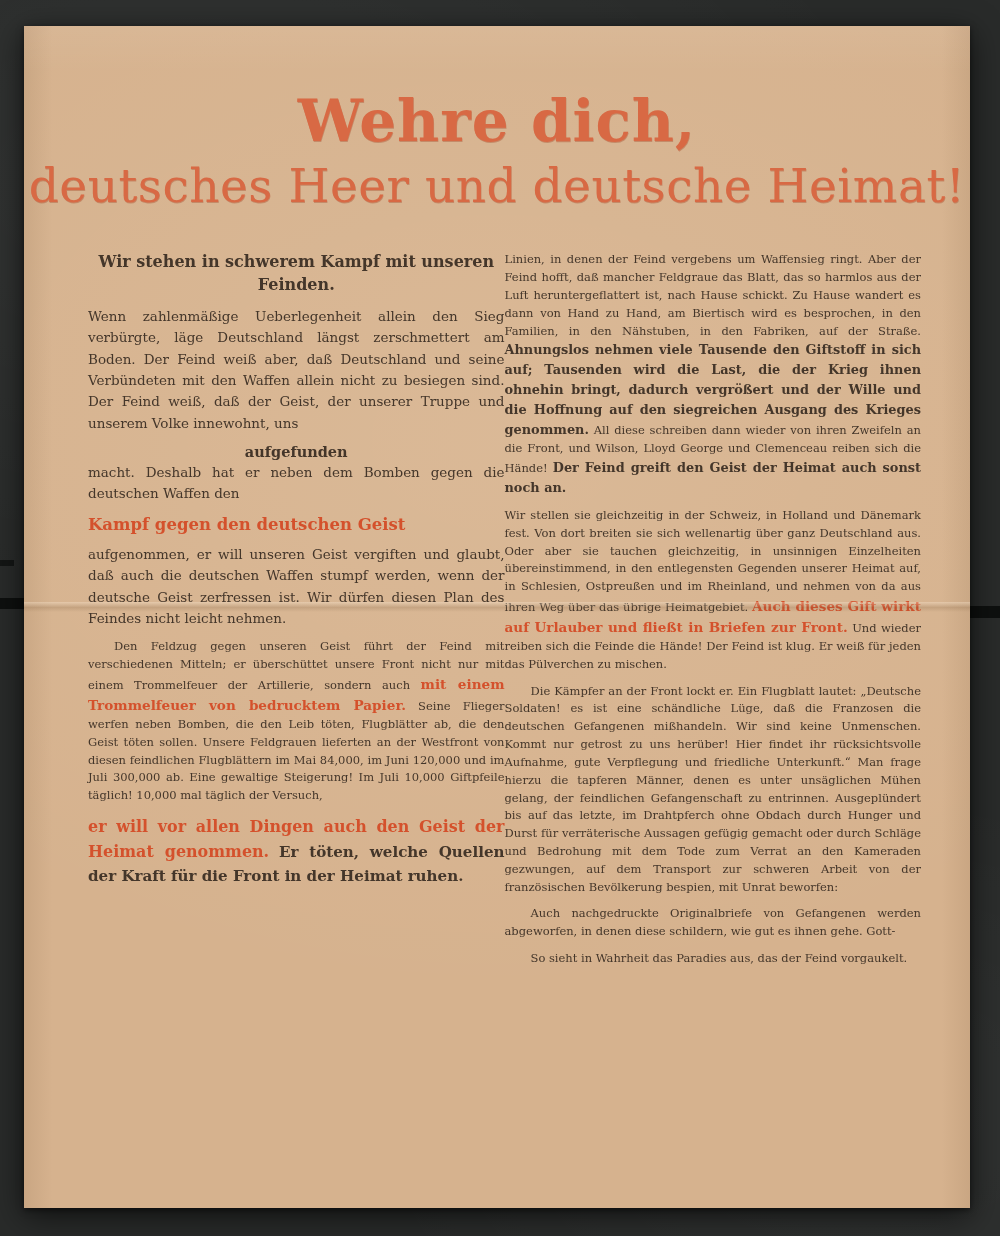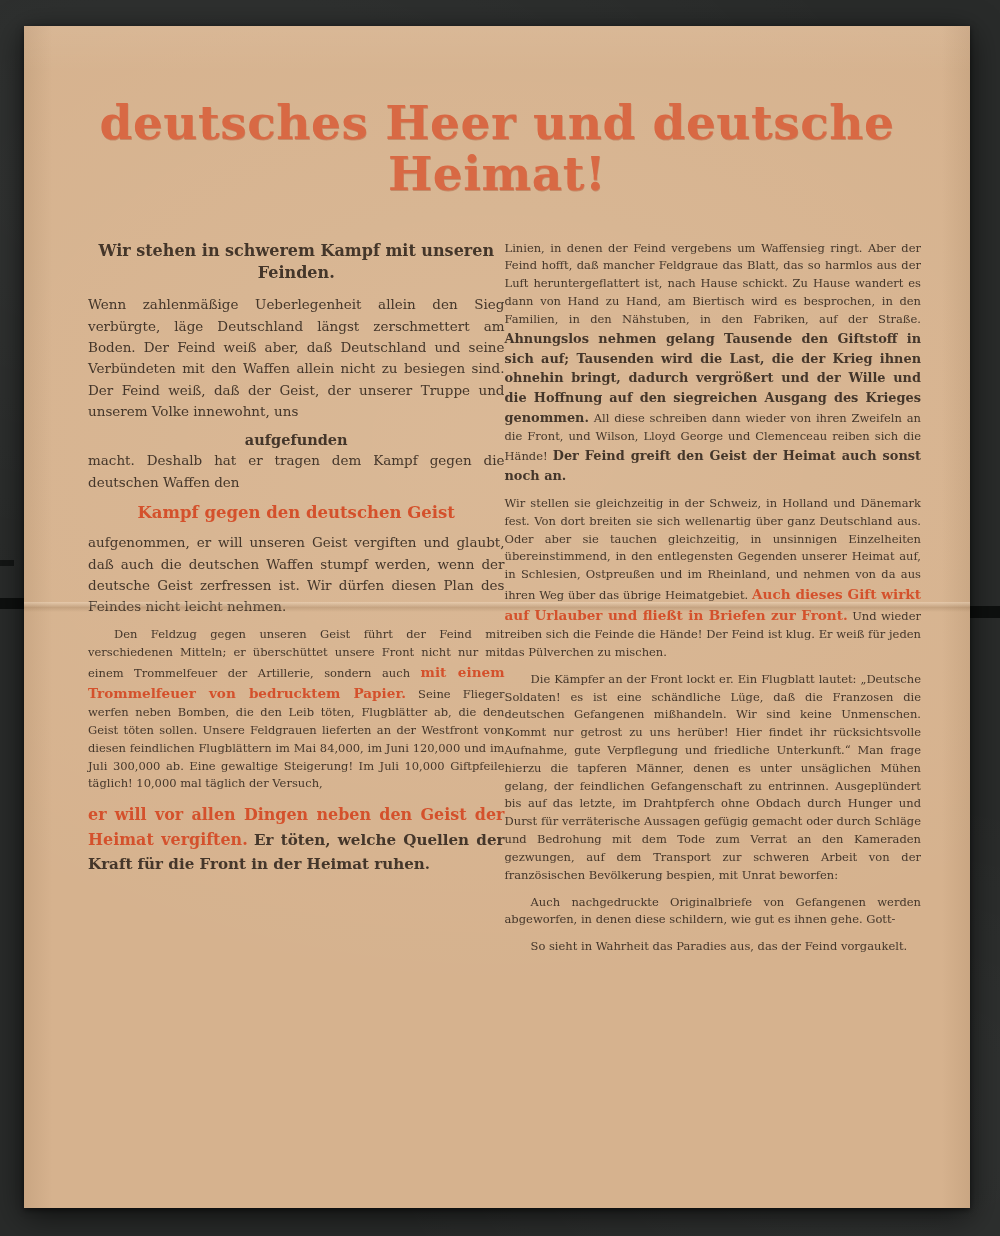--- a/index.html
+++ b/index.html
@@ -25,74 +25,75 @@
     box-shadow:0 8px 30px rgba(0,0,0,.6), 0 2px 6px rgba(0,0,0,.5);
     box-sizing:border-box;
   }
   .fold{
     position:absolute;left:0;top:576px;width:100%;height:10px;pointer-events:none;
     background:linear-gradient(180deg, rgba(255,240,220,.35) 0%, rgba(110,80,50,.18) 55%, rgba(0,0,0,0) 100%);
   }
   .title{ text-align:center; padding-top:64px; color:#d86944; line-height:1.08;}
   .title .l1{display:block;font-size:58px;font-weight:bold;letter-spacing:1px;
     text-shadow:0.5px 0.5px 0 rgba(160,60,30,.35);}
-  .title .l2{display:block;font-size:47px;font-weight:bold;letter-spacing:0.5px;margin-top:8px;
+  .title .l2{display:block;font-size:47px;font-weight:normal;letter-spacing:0.5px;margin-top:8px;
     text-shadow:0.5px 0.5px 0 rgba(160,60,30,.35);}
   .columns{display:flex;padding:40px 49px 0 64px;color:#44362a;}
   .col{flex:1;min-width:0;}
   p{margin:0 0 9px 0;}
   .t-m{font-size:13.5px;line-height:1.58;text-align:justify;}
   .t-s{font-size:11.5px;line-height:1.55;text-align:justify;}
   .t-l{font-size:16.5px;line-height:1.42;font-weight:bold;text-align:justify;}
   .indent{text-indent:26px;}
-  .accent-head{color:#d4512c;font-weight:bold;font-size:16.5px;line-height:1.35;text-align:center;margin:4px 0 8px 0;}
+  .accent-head{color:#d4512c;font-weight:bold;font-size:16.5px;line-height:1.35;text-align:left;margin:4px 0 8px 0;}
   .head-black{font-weight:bold;font-size:16px;line-height:1.4;text-align:center;margin:0 0 10px 0;}
   .accent-inline{color:#d4512c;font-weight:bold;font-size:1.18em;}
   .bold-inline{font-weight:bold;font-size:1.12em;}
   .sub-emph{font-weight:bold;font-size:14.5px;text-align:center;margin:2px 0 2px 0;}
 </style>
 </head>
 <body>
 
 <div class="stage">
   <div class="notch left"></div>
   <div class="notch left2"></div>
   <div class="notch right"></div>
 
   <div class="paper">
     <div class="fold"></div>
 
     <h1 class="title" style="margin:0;">
+      <span class="l1">Wehre dich,</span>
       <span class="l2">deutsches Heer und deutsche Heimat!</span>
     </h1>
 
     <div class="columns">
 
       <div class="col">
         <p class="head-black">Wir stehen in schwerem Kampf mit unseren Feinden.</p>
         <p class="t-m">Wenn zahlenmäßige Ueberlegenheit allein den Sieg verbürgte, läge Deutschland längst zerschmettert am Boden. Der Feind weiß aber, daß Deutschland und seine Verbündeten mit den Waffen allein nicht zu besiegen sind. Der Feind weiß, daß der Geist, der unserer Truppe und unserem Volke innewohnt, uns</p>
         <p class="sub-emph">aufgefunden</p>
-        <p class="t-m">macht. Deshalb hat er tragen dem Kampf gegen die deutschen Waffen den</p>
+        <p class="t-m">macht. Deshalb hat er neben dem Bomben gegen die deutschen Waffen den</p>
         <p class="accent-head">Kampf gegen den deutschen Geist</p>
         <p class="t-m">aufgenommen, er will unseren Geist vergiften und glaubt, daß auch die deutschen Waffen stumpf werden, wenn der deutsche Geist zerfressen ist. Wir dürfen diesen Plan des Feindes nicht leicht nehmen.</p>
         <p class="t-s indent">
           <span>Den Feldzug gegen unseren Geist führt der Feind mit verschiedenen Mitteln; er überschüttet unsere Front nicht nur mit einem Trommelfeuer der Artillerie, sondern auch </span>
           <span class="accent-inline">mit einem Trommelfeuer von bedrucktem Papier.</span>
           <span> Seine Flieger werfen neben Bomben, die den Leib töten, Flugblätter ab, die den Geist töten sollen. Unsere Feldgrauen lieferten an der Westfront von diesen feindlichen Flugblättern im Mai 84,000, im Juni 120,000 und im Juli 300,000 ab. Eine gewaltige Steigerung! Im Juli 10,000 Giftpfeile täglich! 10,000 mal täglich der Versuch,</span>
         </p>
         <p class="t-m">
-          <span class="accent-inline">er will vor allen Dingen neben den Geist der Heimat vergiften.</span>
+          <span class="accent-inline">er will vor allen Dingen auch den Geist der Heimat genommen.</span>
           <span class="bold-inline"> Er töten, welche Quellen der Kraft für die Front in der Heimat ruhen.</span>
         </p>
       </div>
 
       <div class="col">
         <p class="t-s">
           <span>Linien, in denen der Feind vergebens um Waffensieg ringt. Aber der Feind hofft, daß mancher Feldgraue das Blatt, das so harmlos aus der Luft heruntergeflattert ist, nach Hause schickt. Zu Hause wandert es dann von Hand zu Hand, am Biertisch wird es besprochen, in den Familien, in den Nähstuben, in den Fabriken, auf der Straße. </span>
-          <span class="bold-inline">Ahnungslos nehmen gelang Tausende den Giftstoff in sich auf; Tausenden wird die Last, die der Krieg ihnen ohnehin bringt, dadurch vergrößert und der Wille und die Hoffnung auf den siegreichen Ausgang des Krieges genommen.</span>
+          <span class="bold-inline">Ahnungslos nehmen viele Tausende den Giftstoff in sich auf; Tausenden wird die Last, die der Krieg ihnen ohnehin bringt, dadurch vergrößert und der Wille und die Hoffnung auf den siegreichen Ausgang des Krieges genommen.</span>
           <span> All diese schreiben dann wieder von ihren Zweifeln an die Front, und Wilson, Lloyd George und Clemenceau reiben sich die Hände! </span>
           <span class="bold-inline">Der Feind greift den Geist der Heimat auch sonst noch an.</span>
         </p>
         <p class="t-s">
           <span>Wir stellen sie gleichzeitig in der Schweiz, in Holland und Dänemark fest. Von dort breiten sie sich wellenartig über ganz Deutschland aus. Oder aber sie tauchen gleichzeitig, in unsinnigen Einzelheiten übereinstimmend, in den entlegensten Gegenden unserer Heimat auf, in Schlesien, Ostpreußen und im Rheinland, und nehmen von da aus ihren Weg über das übrige Heimatgebiet. </span>
           <span class="accent-inline">Auch dieses Gift wirkt auf Urlauber und fließt in Briefen zur Front.</span>
           <span> Und wieder reiben sich die Feinde die Hände! Der Feind ist klug. Er weiß für jeden das Pülverchen zu mischen.</span>
         </p>
         <p class="t-s indent">Die Kämpfer an der Front lockt er. Ein Flugblatt lautet: „Deutsche Soldaten! es ist eine schändliche Lüge, daß die Franzosen die deutschen Gefangenen mißhandeln. Wir sind keine Unmenschen. Kommt nur getrost zu uns herüber! Hier findet ihr rücksichtsvolle Aufnahme, gute Verpflegung und friedliche Unterkunft.“ Man frage hierzu die tapferen Männer, denen es unter unsäglichen Mühen gelang, der feindlichen Gefangenschaft zu entrinnen. Ausgeplündert bis auf das letzte, im Drahtpferch ohne Obdach durch Hunger und Durst für verräterische Aussagen gefügig gemacht oder durch Schläge und Bedrohung mit dem Tode zum Verrat an den Kameraden gezwungen, auf dem Transport zur schweren Arbeit von der französischen Bevölkerung bespien, mit Unrat beworfen:</p>
         <p class="t-s indent">Auch nachgedruckte Originalbriefe von Gefangenen werden abgeworfen, in denen diese schildern, wie gut es ihnen gehe. Gott-</p>

